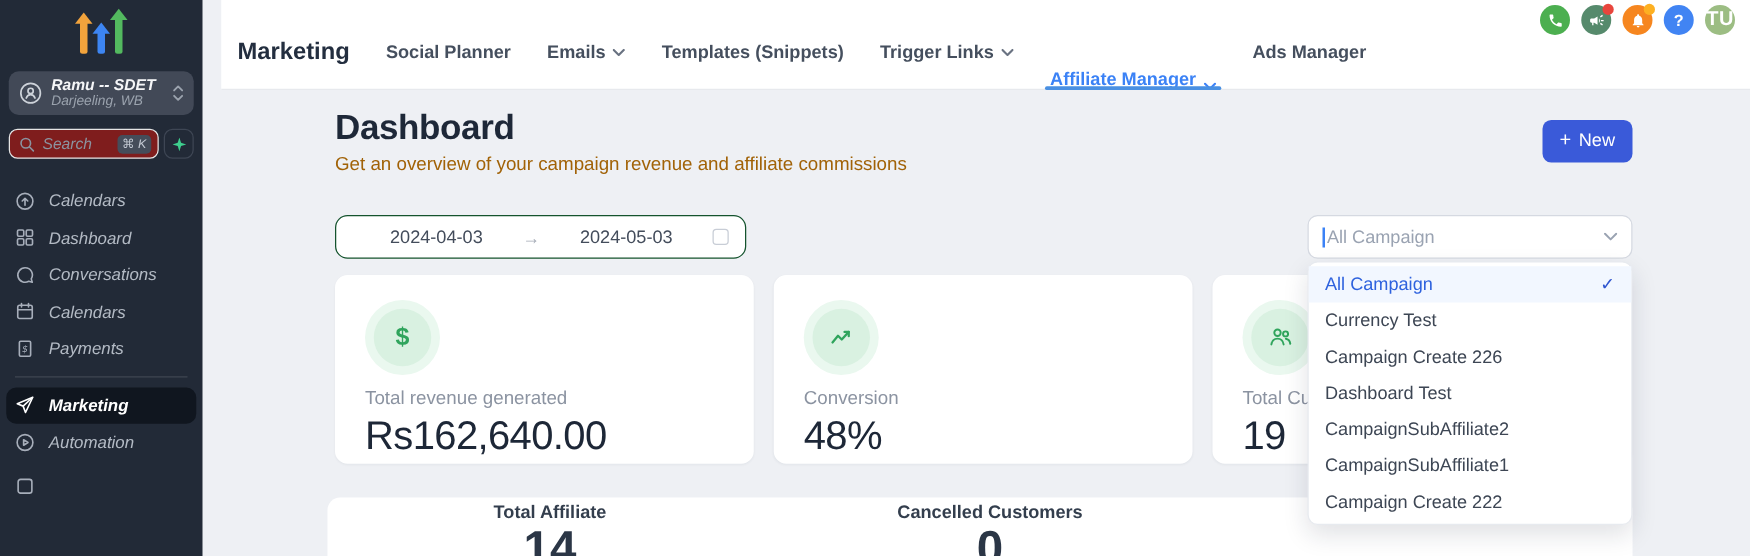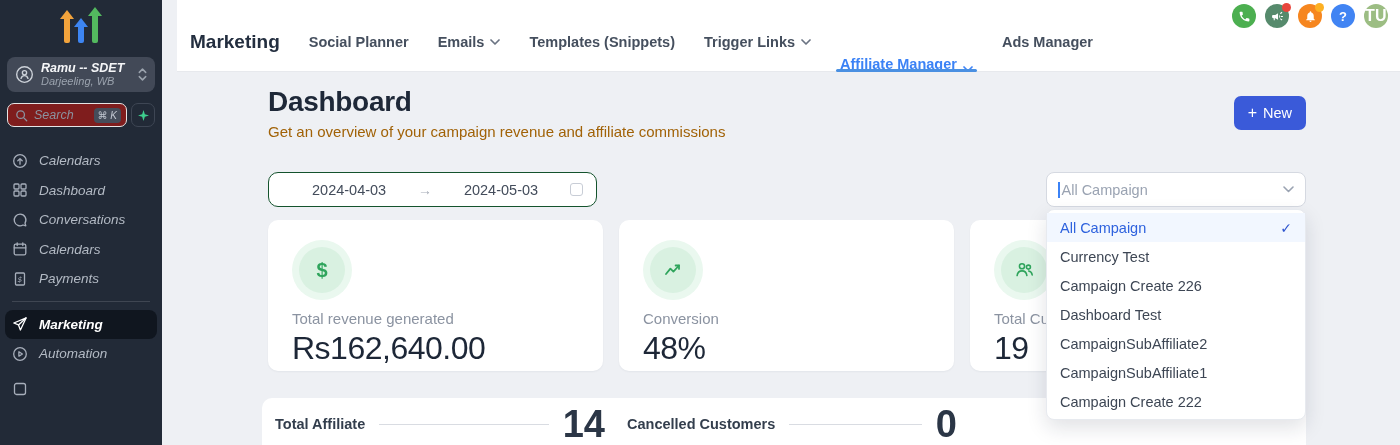--- a/index.html
+++ b/index.html
@@ -96,21 +96,21 @@
   .card-icon { width:46px; height:46px; border-radius:50%; background:#d9f1e1;
     box-shadow:0 0 0 7px #eaf8ef; display:flex; align-items:center; justify-content:center;
     color:#2fa45c; margin:7px 0 0 7px; }
   .card-icon .dollar { font-size:20px; font-weight:700; }
   .card-label { margin-top:17px; font-size:15px; color:#8b93a1; }
   .card-value { margin-top:3px; font-size:32px; font-weight:400; color:#1d2737;
     letter-spacing:-.5px; }
 
   .bottom-panel { position:absolute; left:85px; top:326px; width:1044px; height:70px;
     background:#fff; border-radius:10px; display:flex; padding:4px 0 0 13px; gap:22px; }
-  .bstat { width:330px; height:44px; display:flex; align-items:center; }
+  .bstat { width:330px; height:44px; display:flex; align-items:center;flex-direction:column; }
   .bstat-label { font-size:14.5px; font-weight:700; color:#333e4d; white-space:nowrap; }
   .bstat-line { flex:1; height:1px; background:#d9dce2; margin:0 14px; }
   .bstat-value { font-size:38px; font-weight:700; color:#2b3646; }
 
   .dropdown { position:absolute; right:94px; top:137px; width:260px; z-index:30;
     background:#fff; border:1px solid #e7eaef; border-radius:8px;
     box-shadow:0 8px 20px rgba(23,32,54,.13); padding:3px 0; }
   .dd-item { height:29px; display:flex; align-items:center; justify-content:space-between;
     padding:0 13px; font-size:14.5px; color:#3d4654; }
   .dd-item.selected { color:#2e62de; background:#f2f7ff; }

